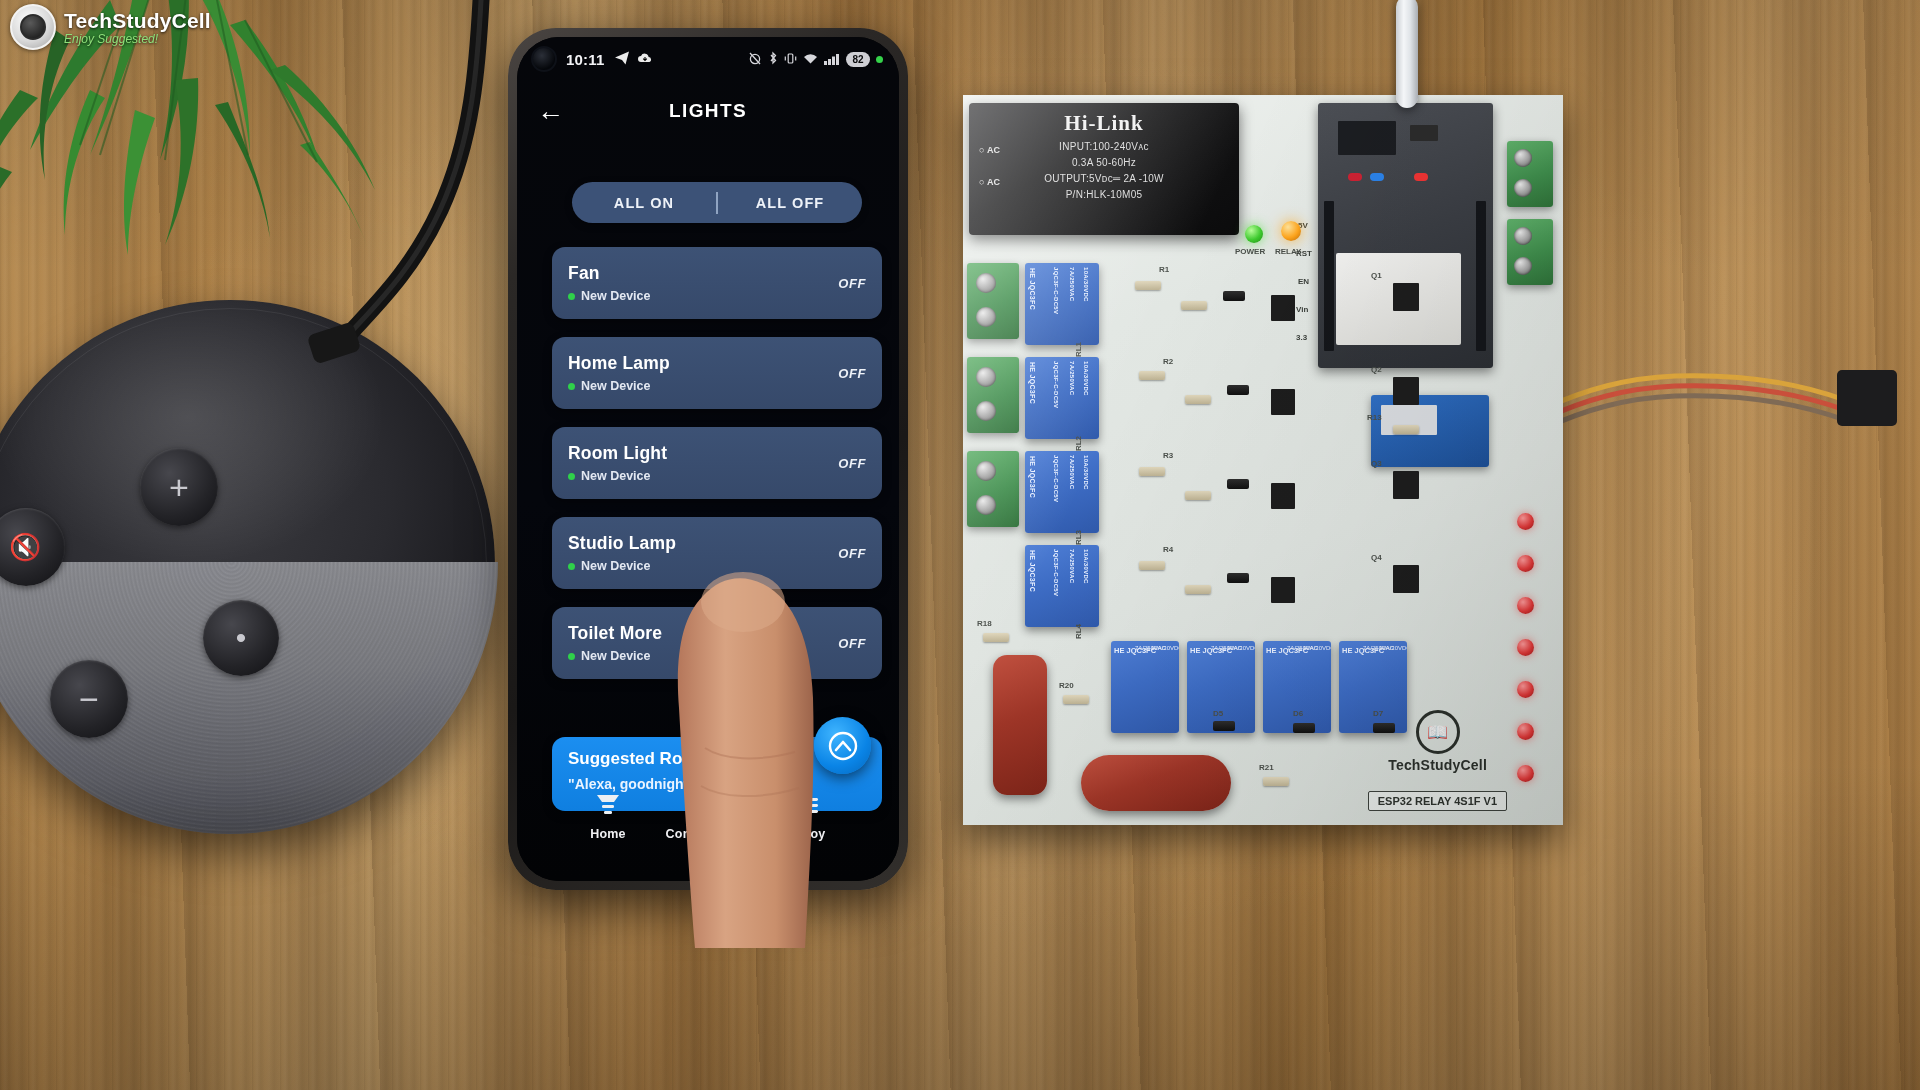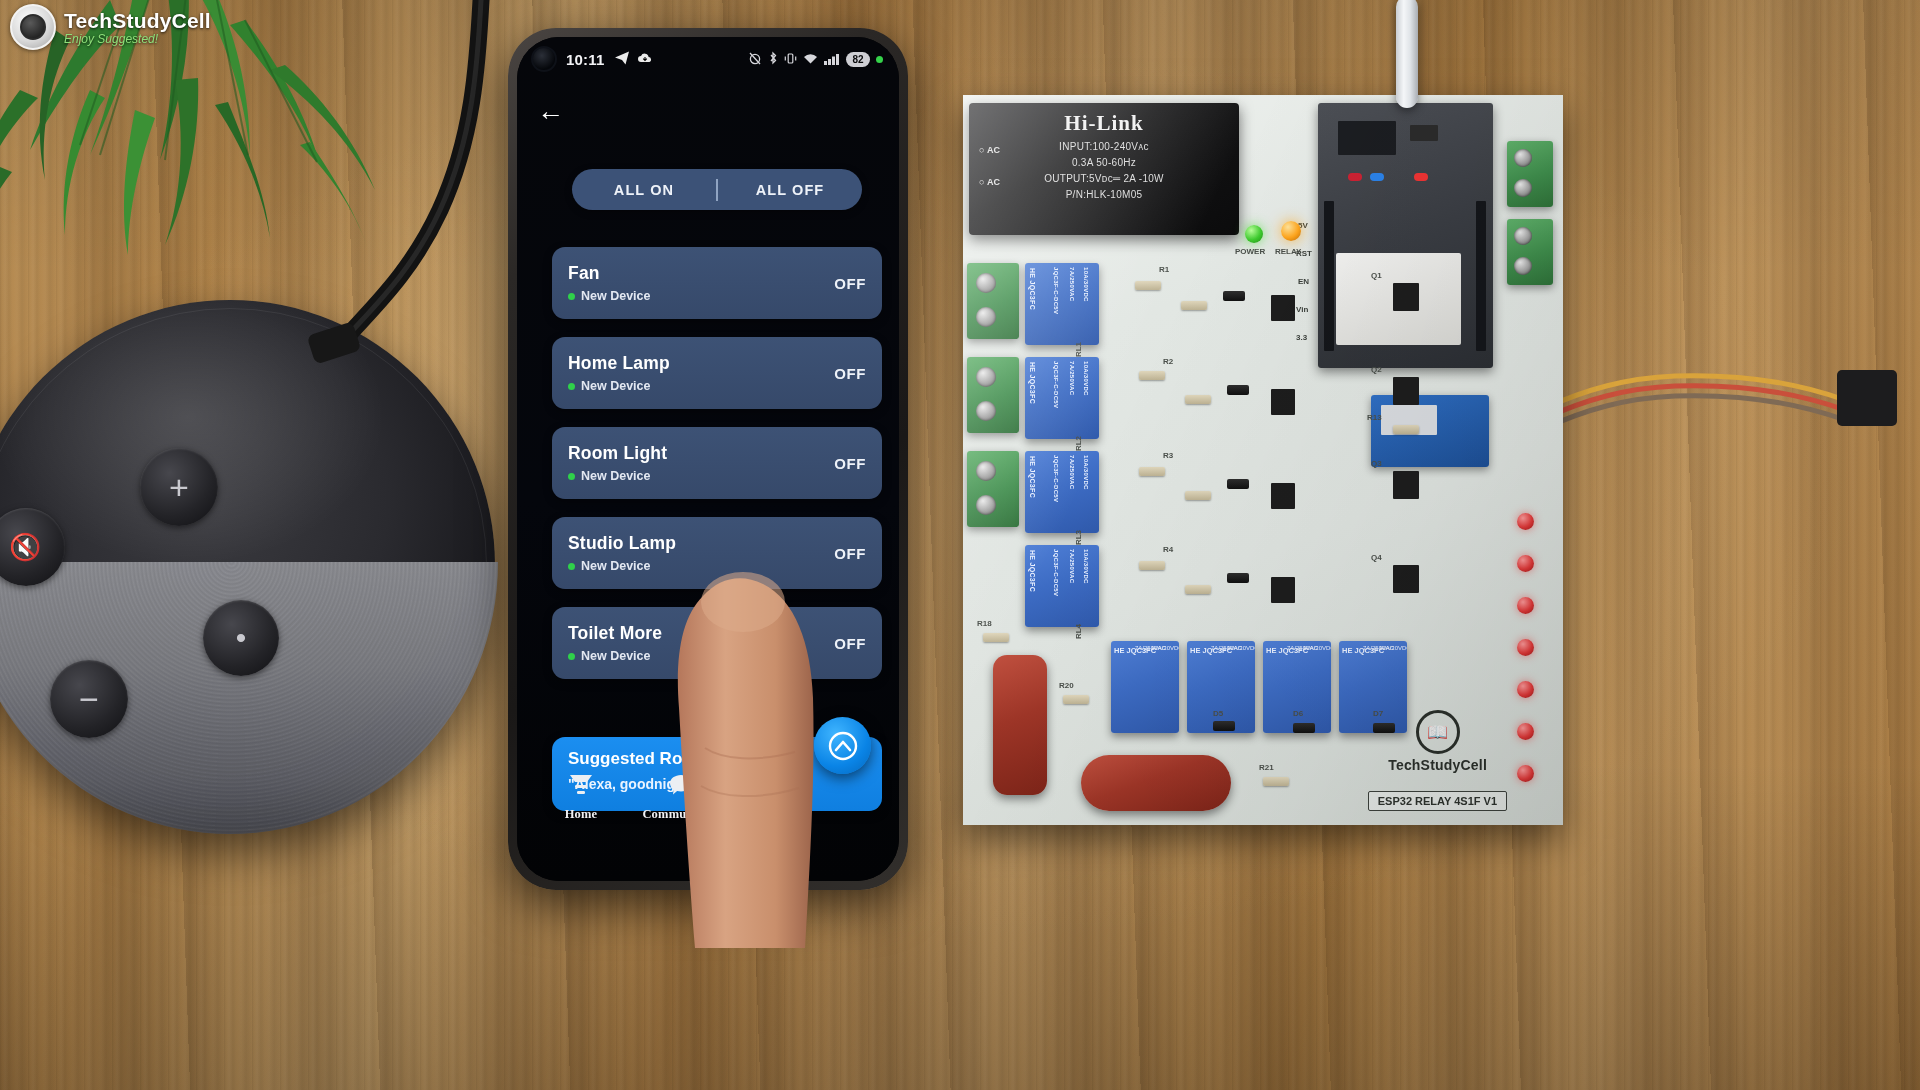--- a/index.html
+++ b/index.html
@@ -145,21 +145,21 @@
   }
   #back-arrow { font-size: 27px; line-height: 1; color: #fff; cursor: pointer; }
   #page-title {
     position: absolute; left: 0; right: 0; text-align: center;
     font-size: 19px; font-weight: 700; letter-spacing: 1.4px; color: #fff;
     pointer-events: none;
   }
 
   
   #allbar {
-    position: absolute; top: 132px; left: 55px; width: 290px; height: 41px;
+    position: absolute; top: 145px; left: 55px; width: 290px; height: 41px;
     background: #3c5277; border-radius: 21px;
     display: flex; align-items: center;
     box-shadow: 0 2px 7px rgba(0,0,0,.35);
   }
   .all-btn {
     flex: 1; text-align: center; font-size: 14.5px; font-weight: 700;
     letter-spacing: 1.1px; color: #eef2f8; cursor: pointer;
   }
   #all-div { width: 2px; height: 22px; background: #9fb3cf; opacity: .85; }
 
@@ -169,22 +169,22 @@
     position: relative; height: 72px; margin-bottom: 18px;
     background: linear-gradient(180deg, #3d5275 0%, #36496a 100%);
     border-radius: 13px; display: flex; align-items: center;
     padding: 0 16px; box-shadow: 0 3px 9px rgba(0,0,0,.38);
   }
   .dev-text { display: flex; flex-direction: column; gap: 5px; }
   .dev-name { font-size: 17.5px; font-weight: 700; color: #fff; letter-spacing: .2px; }
   .dev-sub { font-size: 12.5px; font-weight: 700; color: #e3e8f2; display: flex; align-items: center; gap: 6px; }
   .dev-dot { width: 7px; height: 7px; border-radius: 50%; background: #2fd14a; }
   .dev-state {
-    margin-left: auto; font-size: 15px; font-weight: 700;
-    color: #eef2f8; letter-spacing: .6px; cursor: pointer;
+    margin-left: auto; font-size: 13px; font-weight: 700;
+    color: #eef2f8; letter-spacing: .6px; cursor: pointer; font-style: italic;
   }
 
   
   #routine {
     position: absolute; top: 700px; left: 35px; width: 330px; height: 74px;
     background: linear-gradient(180deg, #1b8ef0 0%, #0f7fe0 100%);
     border-radius: 13px; padding: 12px 16px; overflow: hidden;
     box-shadow: 0 3px 10px rgba(0,0,0,.4);
   }
   #routine-title { font-size: 17px; font-weight: 700; color: #fff; }
@@ -195,24 +195,23 @@
     position: absolute; top: 680px; left: 297px;
     width: 57px; height: 57px; border-radius: 50%;
     background: radial-gradient(circle at 38% 30%, #3fb5ff, #0a84e6 60%, #0568bd);
     box-shadow: 0 4px 14px rgba(0,0,0,.55);
     display: flex; align-items: center; justify-content: center;
     z-index: 5; cursor: pointer;
   }
 
   
   #bottom-nav {
-    position: absolute; bottom: 48px; left: 0; width: 100%; height: 72px;
-    display: flex; align-items: center; justify-content: flex-start;
+    position: absolute; bottom: 28px; left: 0; width: 100%; height: 72px;
+    display: flex; align-items: center; justify-content: center;
     padding: 0 14px;
-    font-family: Liberation Serif, serif;
   }
   .nav-item {
     display: flex; flex-direction: column; align-items: center; gap: 6px;
     color: #f0f0f3; cursor: pointer; width: 100px;
   }
   .nav-label { font-size: 12.5px; font-weight: 700; letter-spacing: .2px; white-space: nowrap; }
   #gesture-bar {
     position: absolute; bottom: 18px; left: 50%; transform: translateX(-50%);
     color: #cfcfd4; font-size: 17px; letter-spacing: 3px;
   }
@@ -435,20 +434,21 @@
                 <rect x="12" y="1" width="3" height="11" fill="#e9e9ee"></rect>
             </svg>
           </span>
           <span id="battery-pill">82</span>
           <span id="batt-dot"></span>
         </span>
       </div>
 
       <div id="app-header">
         <span id="back-arrow">←</span>
+        <span id="page-title">LIGHTS</span>
       </div>
 
       <div id="allbar">
         <span class="all-btn">ALL ON</span>
         <span id="all-div"></span>
         <span class="all-btn">ALL OFF</span>
       </div>
 
       <div id="device-list">
         <div class="dev-card">

